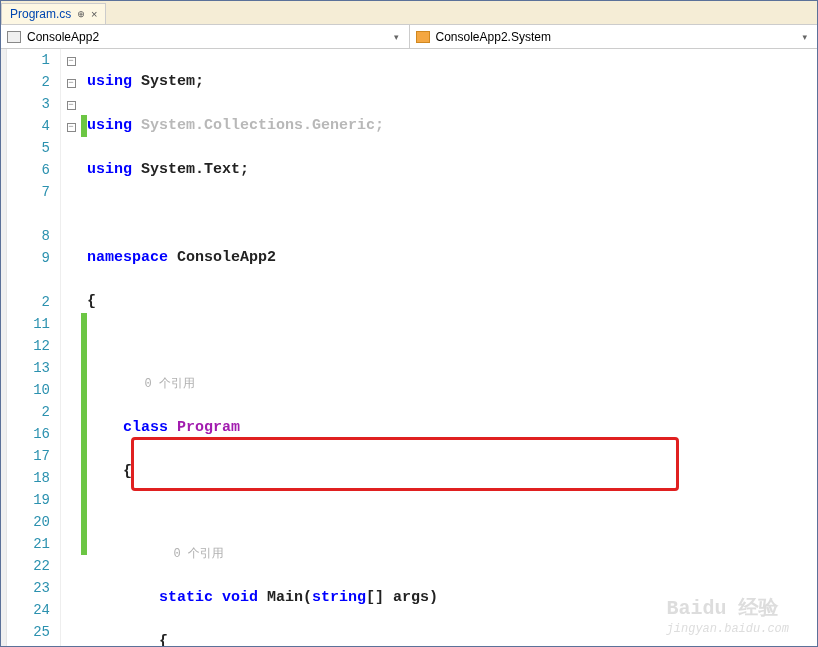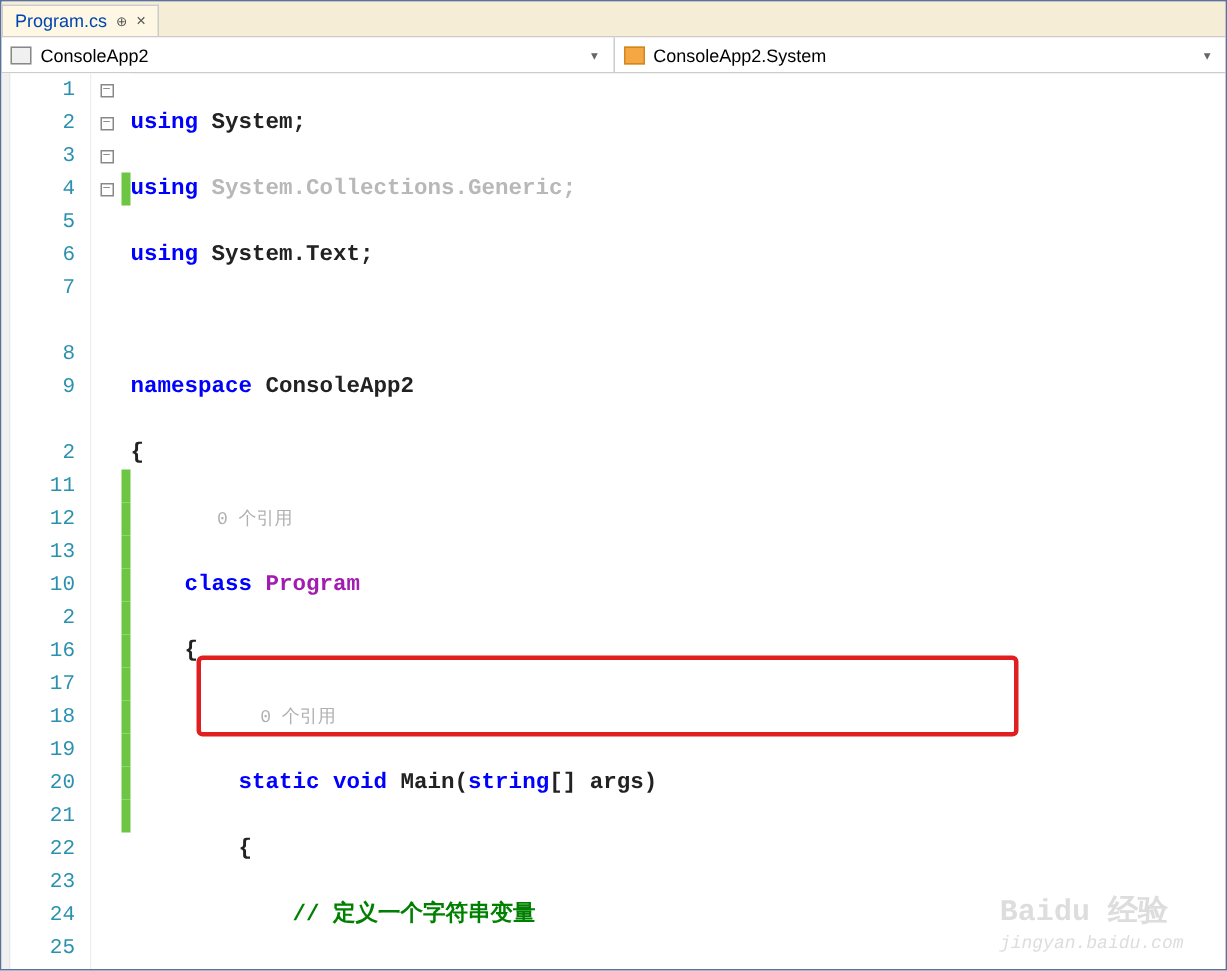--- a/index.html
+++ b/index.html
@@ -97,21 +97,21 @@
 .change-mark { display: block; height: 22px; }
 .change-mark.green { background: #6cc644; }
 .code {
   flex: 1;
   line-height: 22px;
   white-space: pre;
   color: #222;
   position: relative;
 }
 .line { height: 22px; font-weight: bold; }
-.ref-line { height: 22px; color: #b0b0b0; font-size: 12px; padding-left: 0; }
+.ref-line { height: 22px; color: #b0b0b0; font-size: 12px; padding-left: 0; margin-top: 38px; }
 .kw { color: #0000ff; }
 .ty { color: #a21caf; }
 .cm { color: #008000; }
 .dim { color: #b8b8b8; }
 .highlight-box {
   position: absolute;
   border: 3px solid #e02020;
   border-radius: 4px;
   pointer-events: none;
 }

